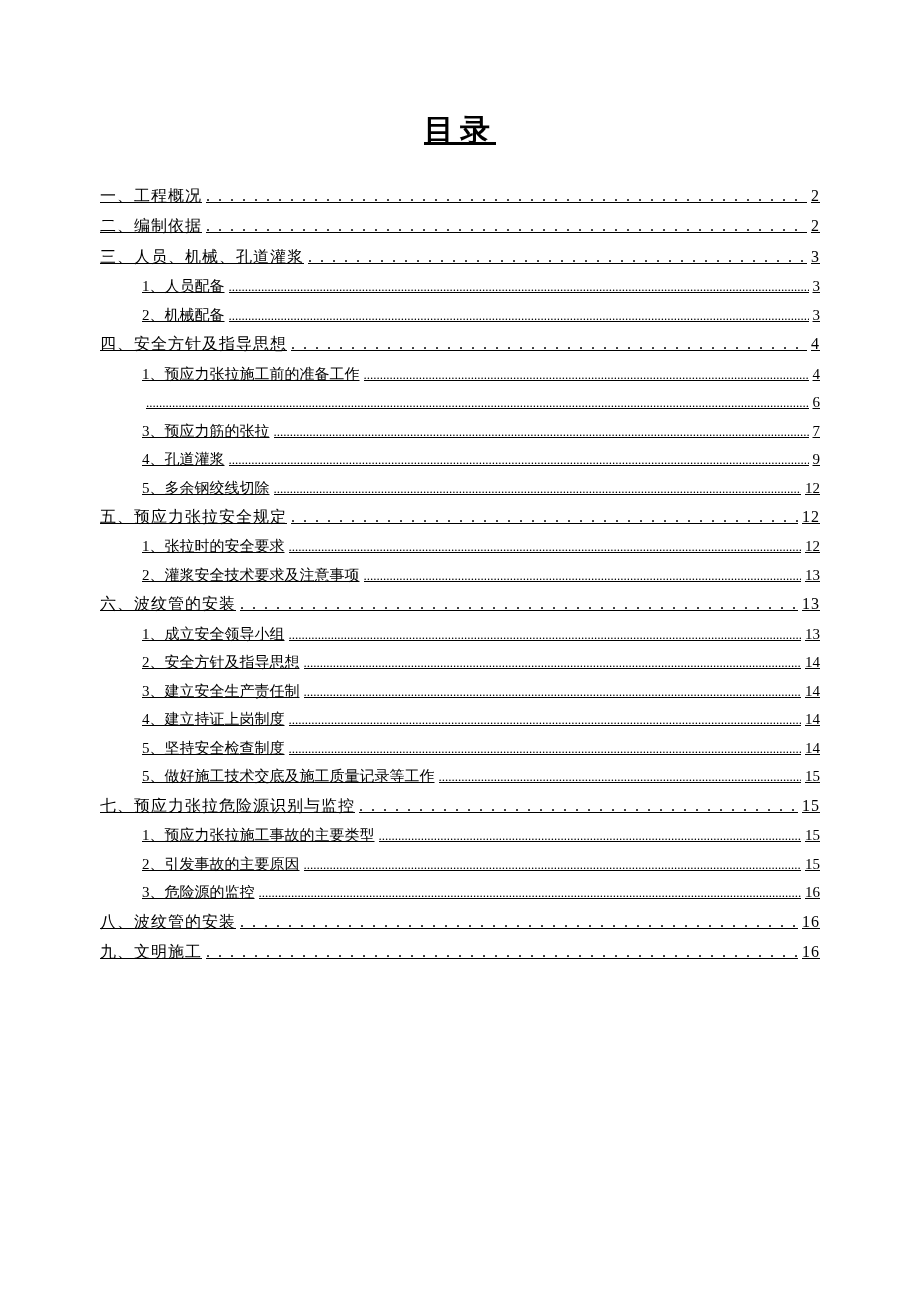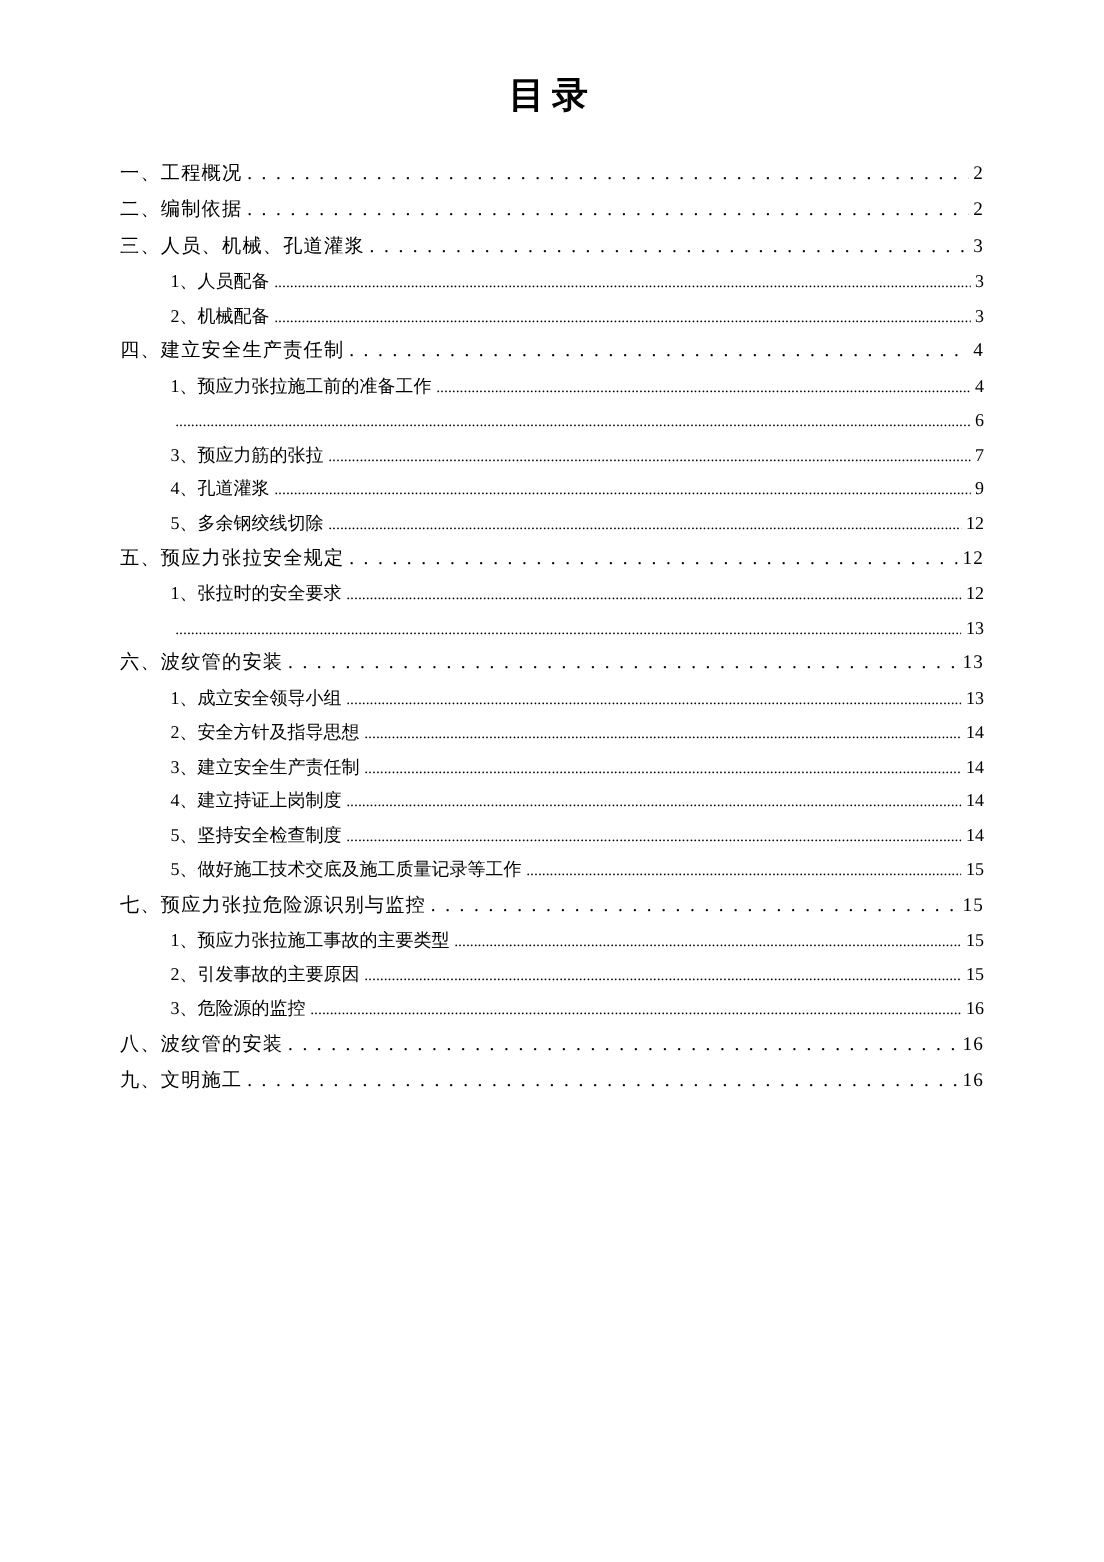--- a/index.html
+++ b/index.html
@@ -5,21 +5,22 @@
   body {
     margin: 0;
     padding: 0;
     background: #fff;
     font-family: "SimSun", "宋体", serif;
     width: 920px;
     height: 1302px;
     box-sizing: border-box;
   }
   .page {
-    padding: 59px 100px 0 100px;
+    padding: 110px 100px 0 100px;
+    text-decoration: underline;
   }
   .title {
     text-align: center;
     font-size: 30px;
     font-weight: bold;
     letter-spacing: 6px;
     margin-bottom: 30px;
     font-family: "SimSun", "宋体", serif;
   }
   .toc-line {
@@ -96,21 +97,21 @@
         <span class="toc-label">1、人员配备</span>
         <span class="dots fine"></span>
         <span class="toc-page">3</span>
       </div>
       <div class="toc-line level2">
         <span class="toc-label">2、机械配备</span>
         <span class="dots fine"></span>
         <span class="toc-page">3</span>
       </div>
       <div class="toc-line level1">
-        <span class="toc-label">四、建立安全生产责任制</span>
+        <span class="toc-label">四、安全方针及指导思想</span>
         <span class="dots coarse"></span>
         <span class="toc-page">4</span>
       </div>
       <div class="toc-line level2">
         <span class="toc-label">1、预应力张拉施工前的准备工作</span>
         <span class="dots fine"></span>
         <span class="toc-page">4</span>
       </div>
       <div class="toc-line level2">
         <span class="dots fine"></span>
@@ -135,20 +136,21 @@
         <span class="toc-label">五、预应力张拉安全规定</span>
         <span class="dots coarse"></span>
         <span class="toc-page">12</span>
       </div>
       <div class="toc-line level2">
         <span class="toc-label">1、张拉时的安全要求</span>
         <span class="dots fine"></span>
         <span class="toc-page">12</span>
       </div>
       <div class="toc-line level2">
+        <span class="toc-label">2、灌浆安全技术要求及注意事项</span>
         <span class="dots fine"></span>
         <span class="toc-page">13</span>
       </div>
       <div class="toc-line level1">
         <span class="toc-label">六、波纹管的安装</span>
         <span class="dots coarse"></span>
         <span class="toc-page">13</span>
       </div>
       <div class="toc-line level2">
         <span class="toc-label">1、成立安全领导小组</span>

